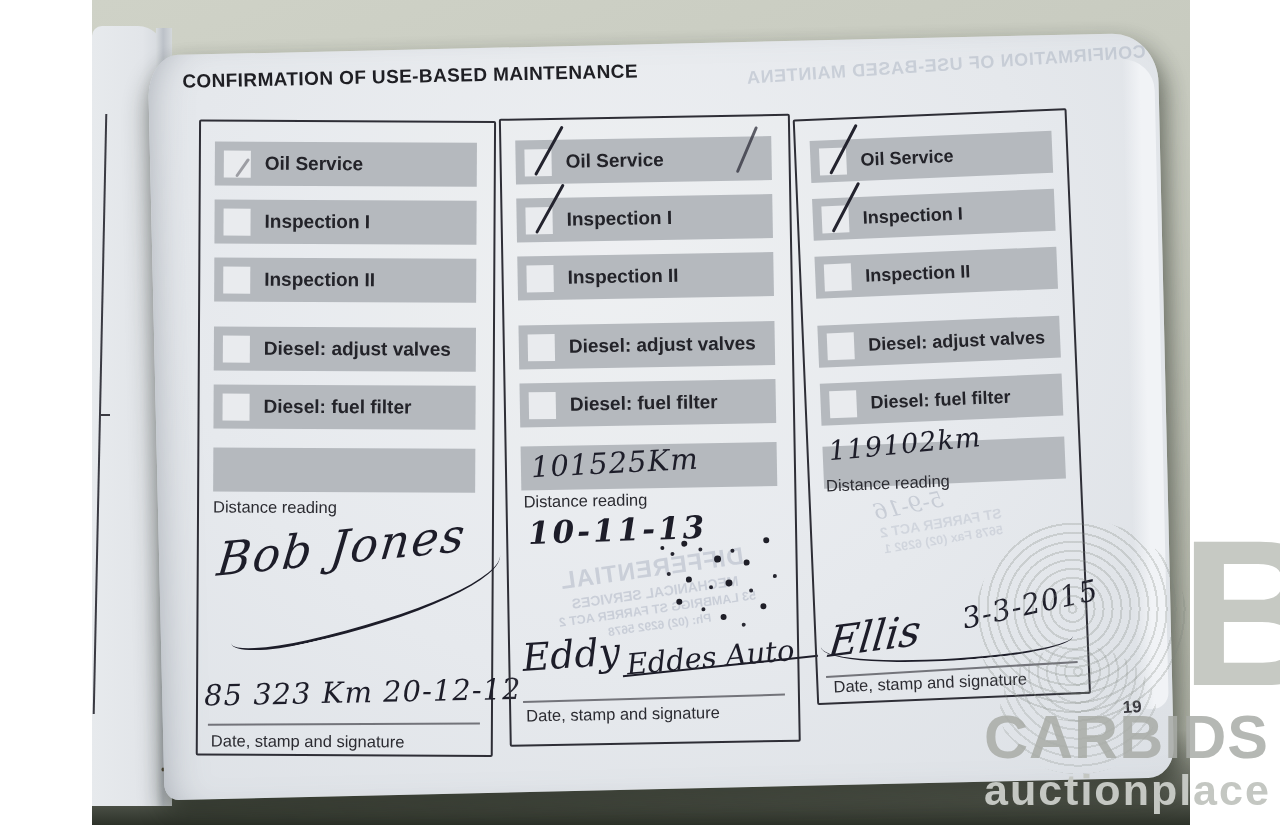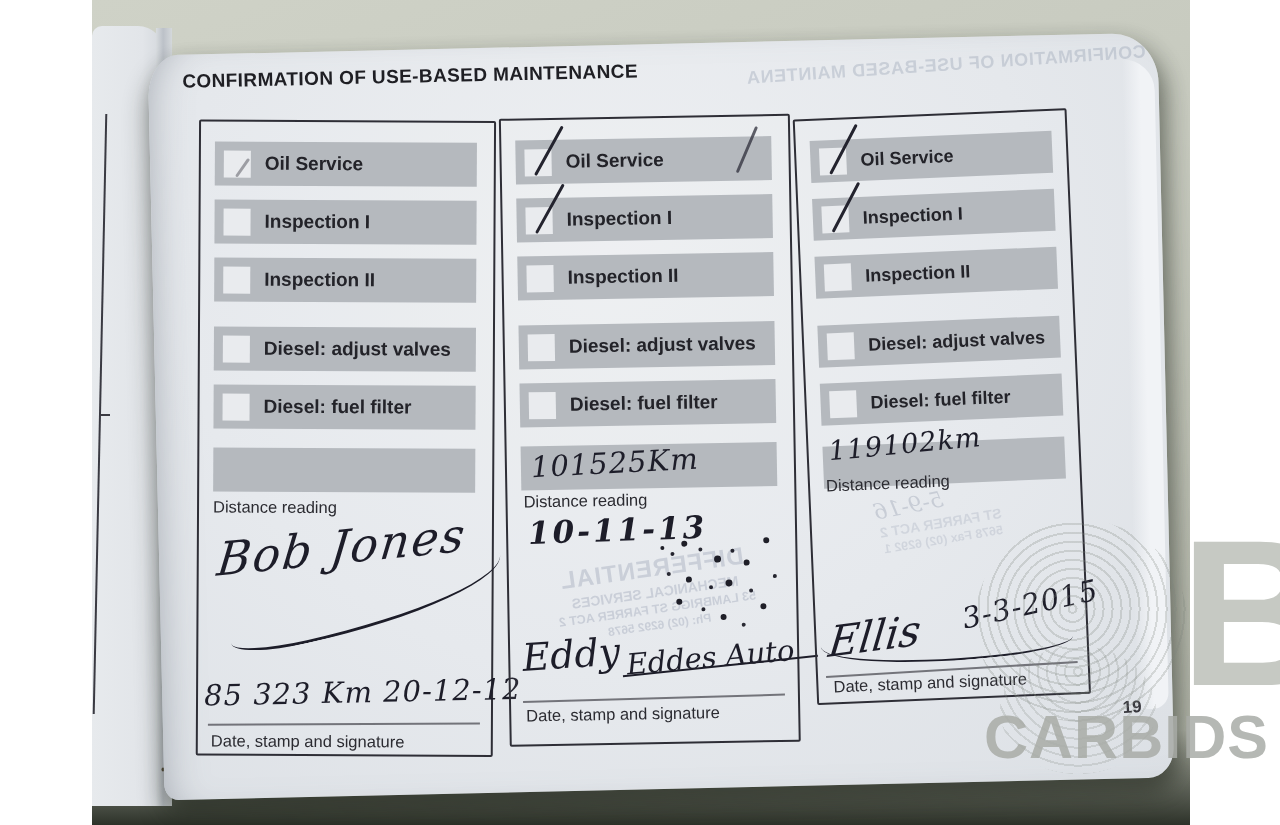--- a/index.html
+++ b/index.html
@@ -265,14 +265,15 @@
 
       <div class="page-num">19</div>
     </div>
   </div>
 
   <div class="wm">
     <div class="fp1"></div>
     <div class="fp2"></div>
     <div class="bigB">B</div>
     <div class="wm-brand">CARBIDS</div>
+    <div class="wm-sub">auctionplace</div>
   </div>
 </div>
 
 </body></html>

